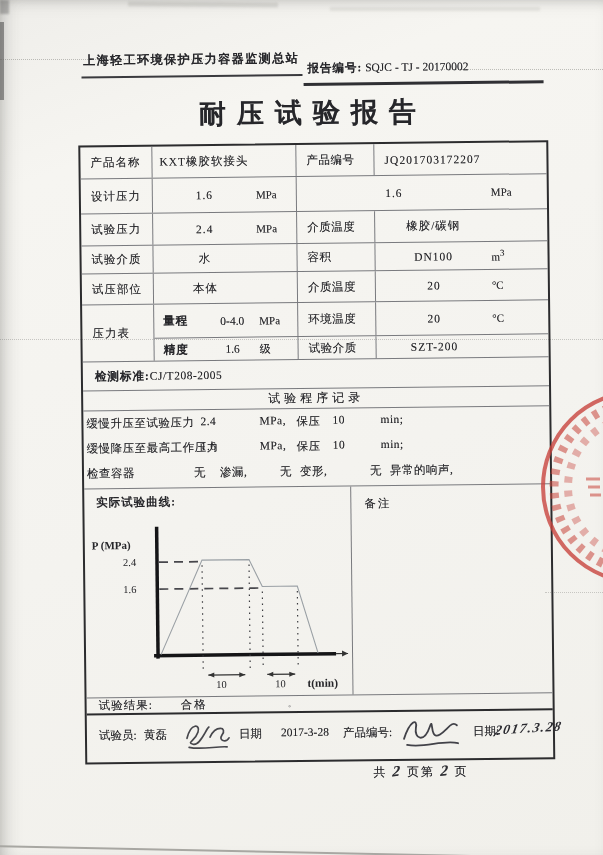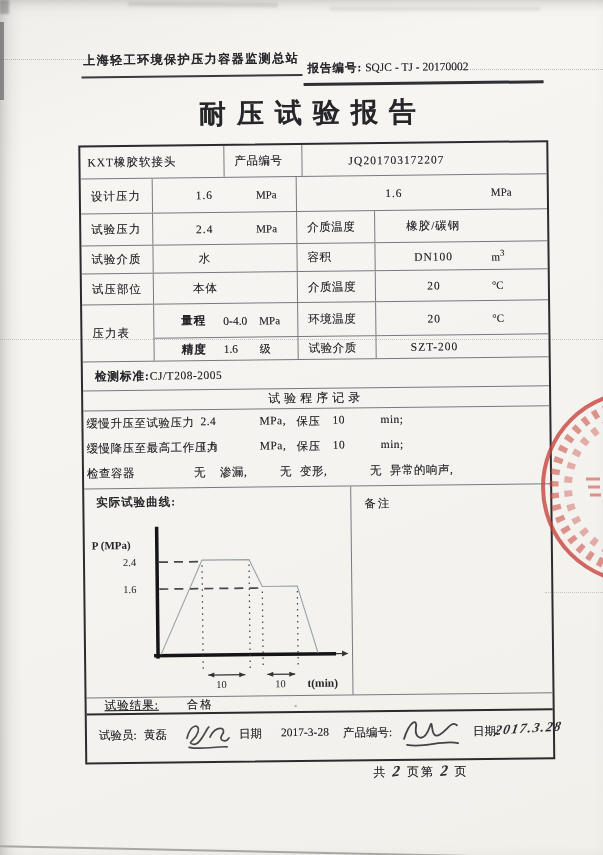--- a/index.html
+++ b/index.html
@@ -32,35 +32,35 @@
   .rval{flex:1;}
   .v{flex:1;text-align:center;letter-spacing:1px;}
   .u{width:40px;text-align:left;font-size:11px;}
   .rval .u{width:56px;}
   sup{font-size:9px;}
   .gwrap{flex:1;display:flex;flex-direction:column;}
   .grow{display:flex;box-sizing:border-box;}
   .grow1{flex:0 0 34px;border-bottom:1px solid #797a7e;}
   .grow2{flex:1;}
   .gsubarea{width:144px;border-right:1px solid #797a7e;display:flex;align-items:center;box-sizing:border-box;}
-  .gsub{width:42px;padding-left:27px;font-weight:600;letter-spacing:1px;}
-  .gv{flex:1;}
+  .gsub{width:42px;padding-left:9px;font-weight:600;letter-spacing:1px;}
+  .gv{flex:1;text-align:center;}
   .gu{width:38px;font-size:11px;}
   .stdrow{align-items:center;}
   .stdrow .sl{margin-left:12px;letter-spacing:1px;font-weight:bold;}
   .stdrow .sv{letter-spacing:.5px;}
   .sechead{justify-content:center;align-items:center;letter-spacing:4px;font-size:12px;}
   .procrows{position:relative;}
   .pline{position:absolute;left:0;height:18px;width:100%;}
   .pline span{position:absolute;top:0;white-space:nowrap;letter-spacing:.5px;}
   .chartrow{display:flex;}
   .chartcell{width:267px;border-right:1px solid #797a7e;box-sizing:border-box;position:relative;}
   .remarkcell{flex:1;padding:10px 0 0 13px;box-sizing:border-box;letter-spacing:2px;}
   .resrow{align-items:center;border-bottom:2.5px solid #2b2b2d;}
-  .resrow .rl{margin-left:18px;letter-spacing:1px;text-decoration:underline;}
+  .resrow .rl{margin-left:12px;letter-spacing:1px;}
   .resrow .rv{margin-left:28px;letter-spacing:2px;}
   .resrow .rm{margin-left:80px;font-size:9px;color:#55555a;}
   .sigrow{flex:1;position:relative;border-bottom:none;}
   .sigrow span{position:absolute;top:13px;white-space:nowrap;}
   .sigsvg{position:absolute;}
   .hw{display:inline-block;font-style:italic;font-weight:bold;font-size:15px;
      transform:rotate(-6deg) skewX(-10deg);color:#2e2e33;margin:0 5px;}
   .hwdate{display:inline-block;font-style:italic;font-size:13.5px;letter-spacing:1.5px;
      transform:rotate(-3deg) skewX(-14deg);color:#2a2a30;font-weight:bold;}
   .footer{position:absolute;left:366px;top:764px;font-size:12px;letter-spacing:2px;}
@@ -99,20 +99,21 @@
     <div class="repno txt">
       <b>报告编号:</b>
       <span>SQJC - TJ - 20170002</span>
     </div>
     <div class="repno-line"></div>
     <div class="title txt">耐压试验报告</div>
 
     <div class="tbl">
 
       <div class="tr" style="flex:0 0 32px">
+        <div class="td lbl txt">产品名称</div>
         <div class="td lval">
           <span class="v txt">KXT橡胶软接头</span>
             <span class="u"></span>
         </div>
         <div class="td rlbl txt">产品编号</div>
         <div class="td rval">
           <span class="v txt">JQ201703172207</span>
             <span class="u"></span>
         </div>
       </div>

